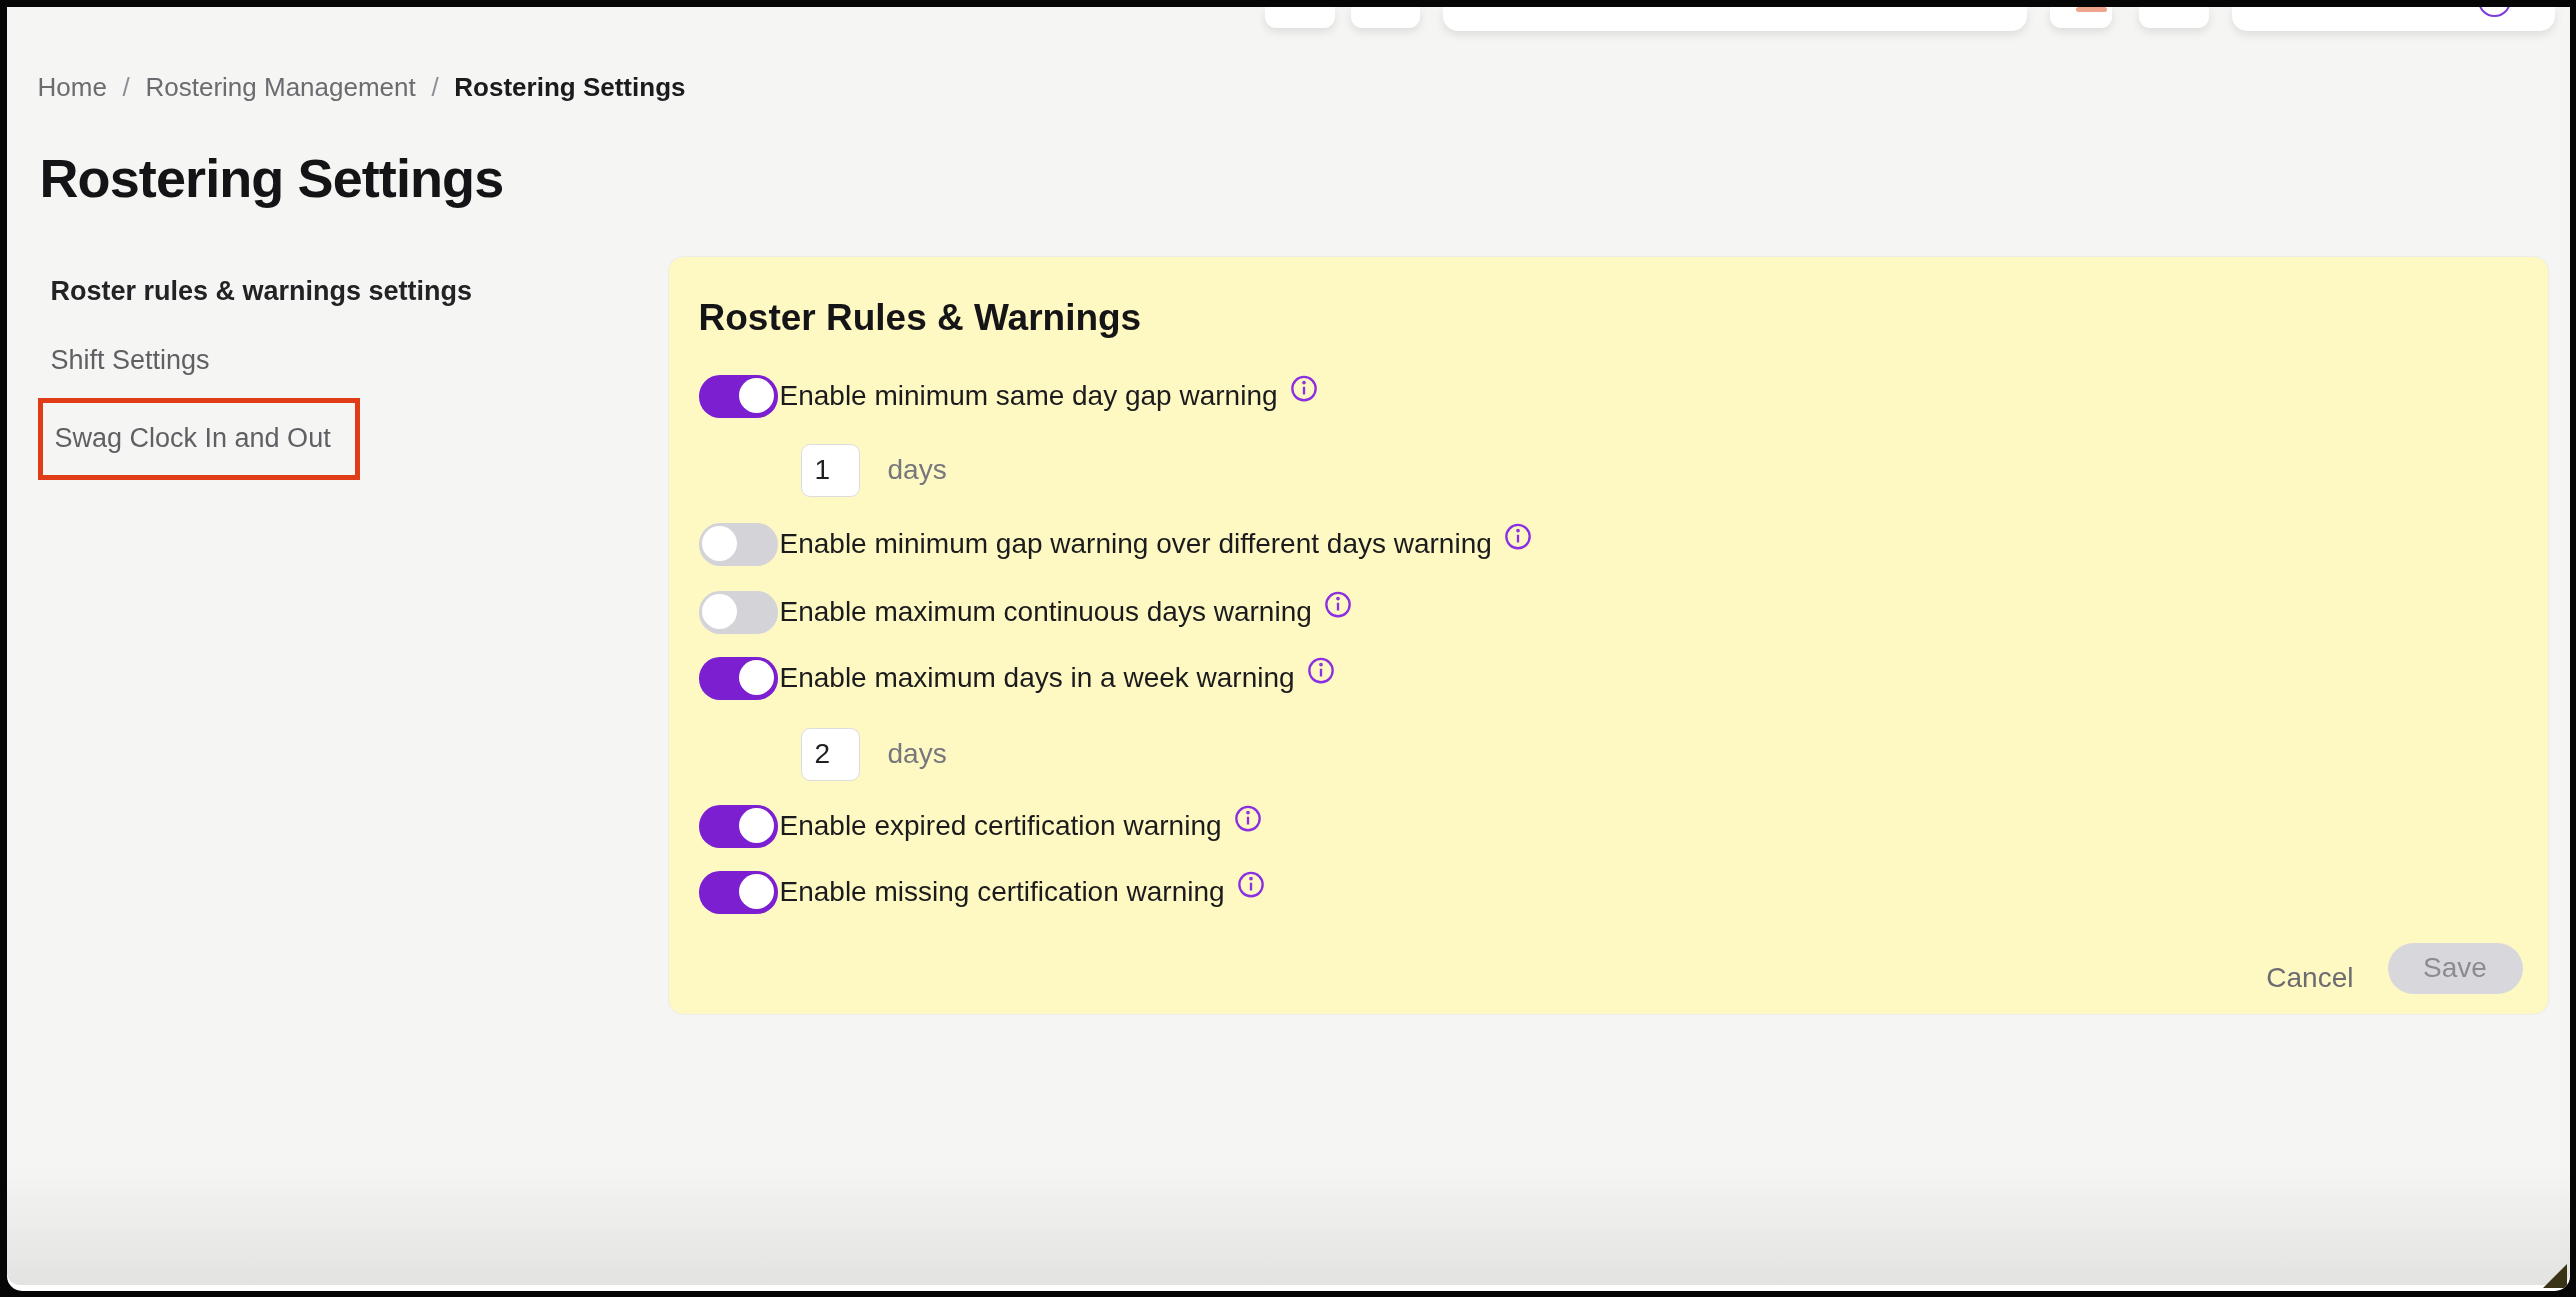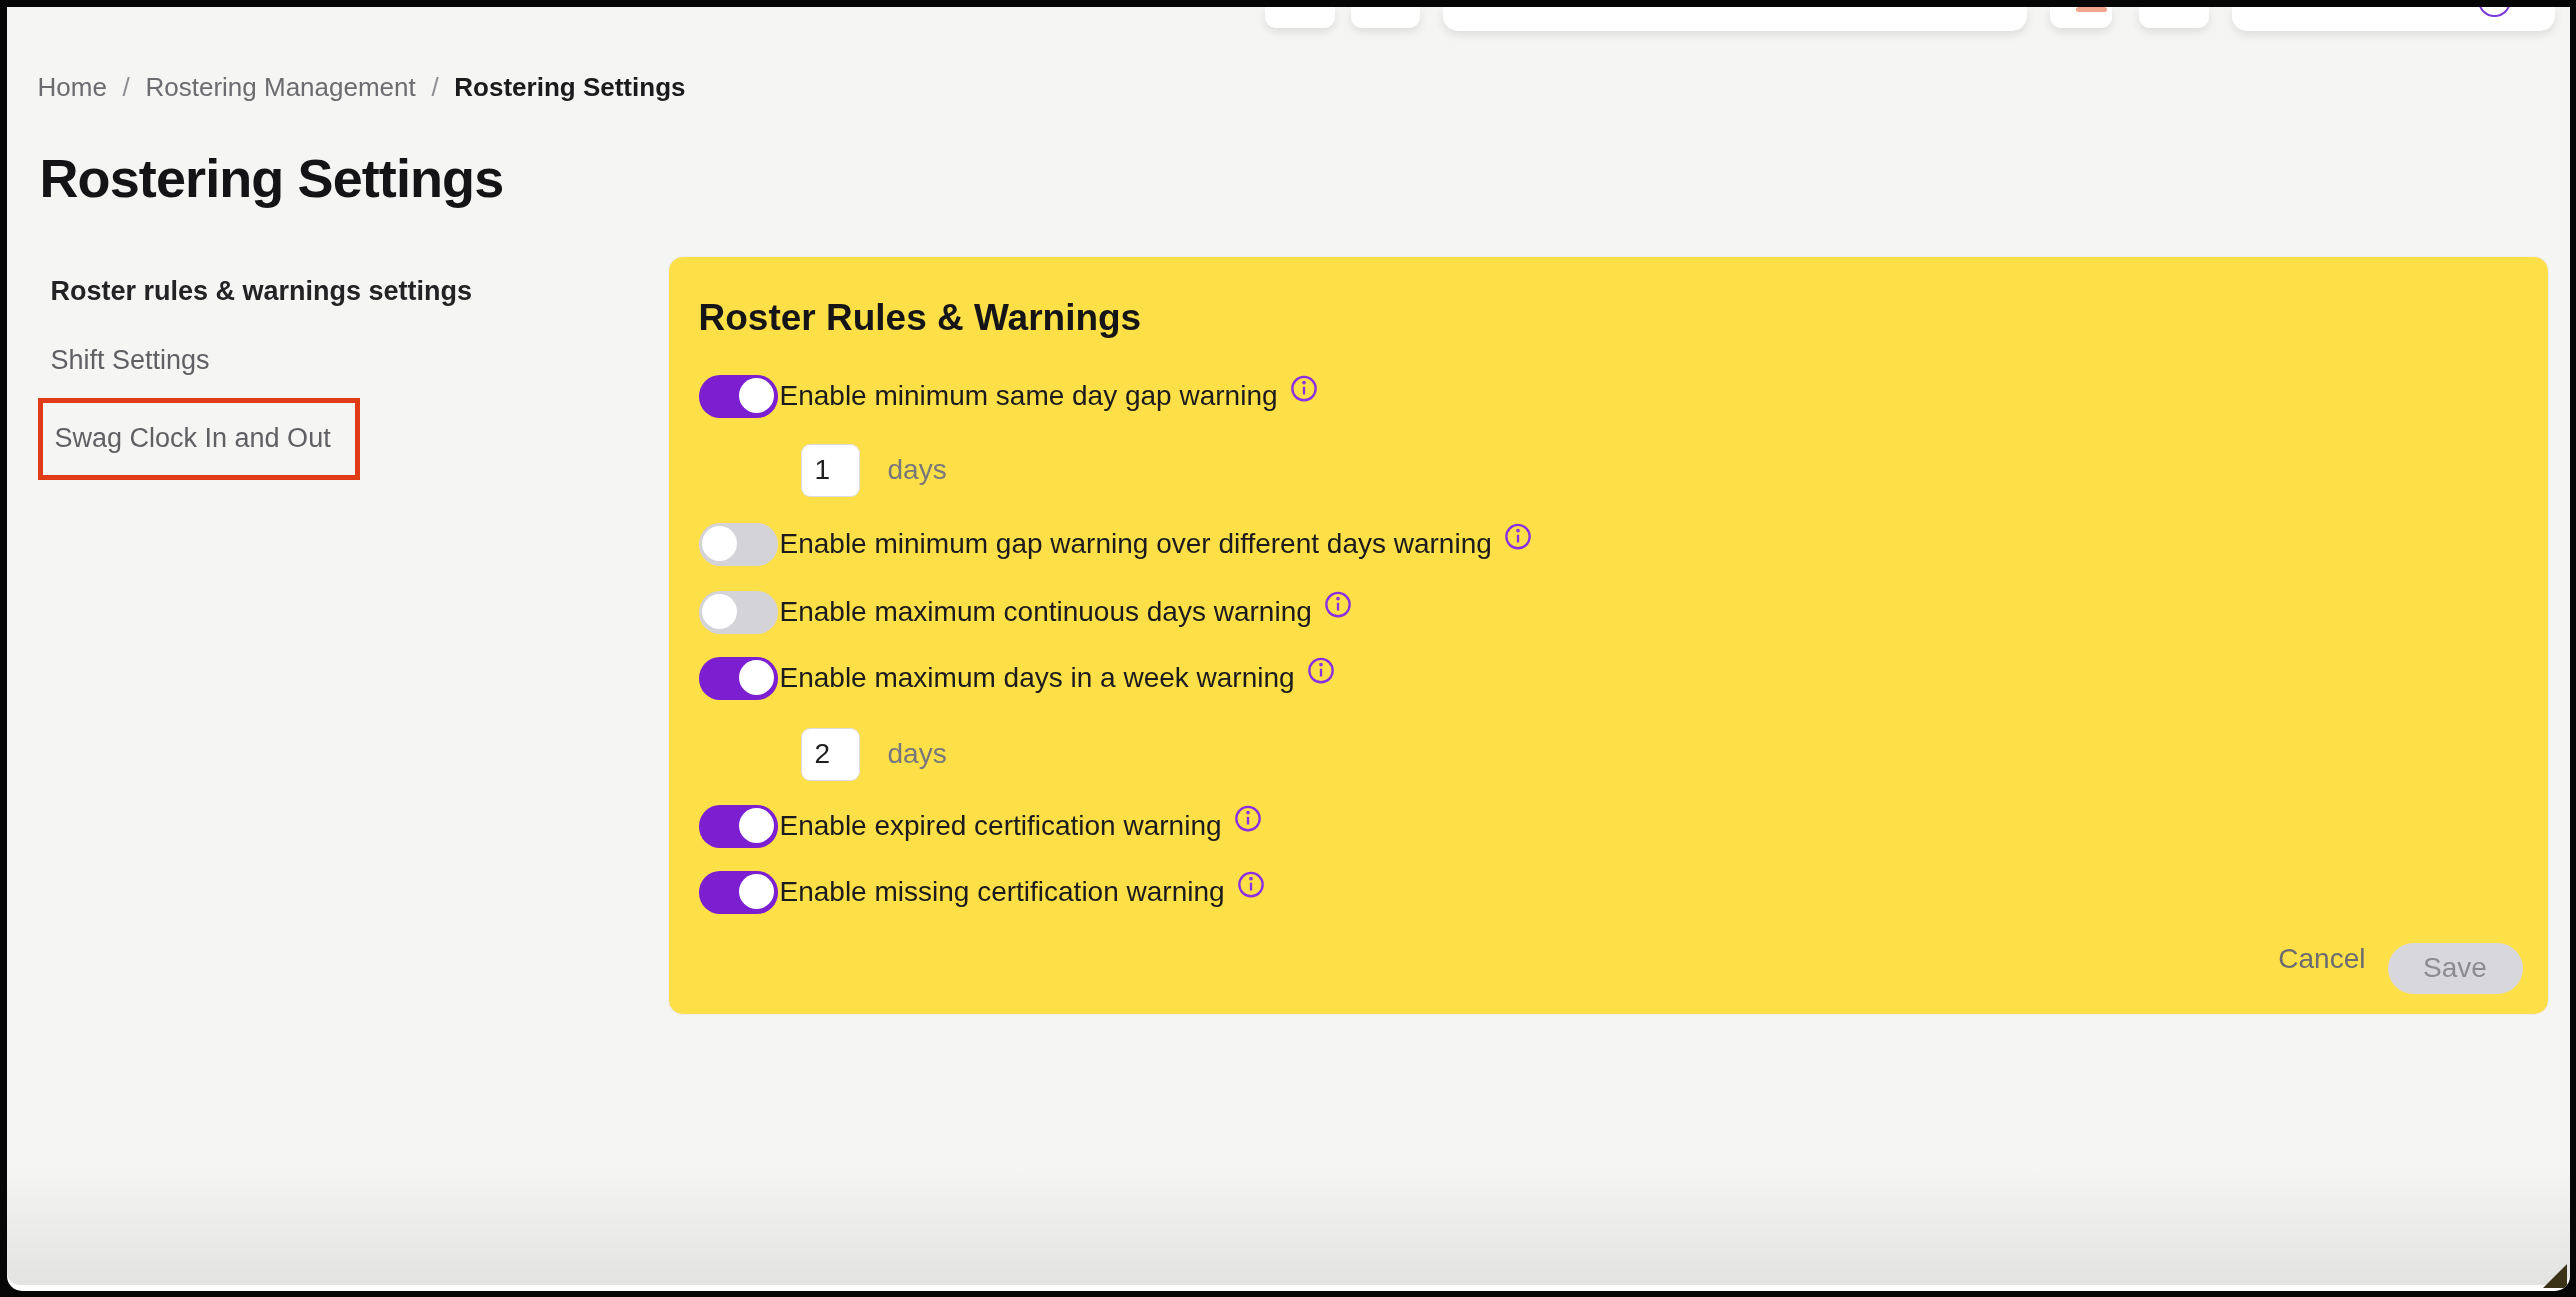--- a/index.html
+++ b/index.html
@@ -75,21 +75,21 @@
     position:absolute; left:31px; top:391px; width:322px; height:82px;
     border:5.5px solid var(--annotation-red,#e03c17);
     display:flex; align-items:center; padding-left:12px;
   }
   .annotation-box .side-item {
     font-size:27px; color:#5f5f64; cursor:pointer;
   }
   
   .card {
     position:absolute; left:661px; top:249px; width:1881px; height:759px;
-    background:#fde047; border:0.9px solid #ececea; border-radius:15px;
+    background:#fef9c3; border:0.9px solid #ececea; border-radius:15px;
     padding:40px 25px 28px 30px;
   }
   .card-title { font-size:37px; font-weight:700; color:#151517; line-height:41px; }
   .setting-row { display:flex; align-items:center; }
   .toggle {
     width:79px; height:43px; border-radius:21px; flex:none;
     background:var(--toggle-off,#d3d3d8); position:relative; cursor:pointer;
   }
   .toggle::after {
     content:""; position:absolute; top:3.7px; left:3.7px; width:35px; height:35px;
@@ -105,21 +105,21 @@
   .input-row { display:flex; align-items:center; margin-left:102px; }
   .num-input {
     width:59px; height:53px; border:1.8px solid #dcdce0; border-radius:9.2px;
     font-size:28px; font-family:inherit; color:#202022; padding-left:13px;
     background:#ffffff; outline:none;
   }
   .unit-label { font-size:28px; color:#77777c; margin-left:28px; }
   .mt40{margin-top:37px;} .mt28{margin-top:26px;} .mt27{margin-top:25px;}
   .mt25{margin-top:23px;} .mt30{margin-top:28px;} .mt26{margin-top:24px;} .mt31{margin-top:29px;}
   .actions {
-    display:flex; justify-content:flex-end; align-items:flex-start; gap:22px;
+    display:flex; justify-content:flex-end; align-items:flex-end; gap:34px;
   }
   .btn-cancel {
     background:none; border:none; font-family:inherit;
     font-size:28px; color:#6b6b70; cursor:pointer;
   }
   .btn-save {
     width:135px; height:51px; border:none; border-radius:26px;
     background:#d8d8dc; color:#8b8b90; font-size:28px; font-family:inherit;
     cursor:pointer;
   }

